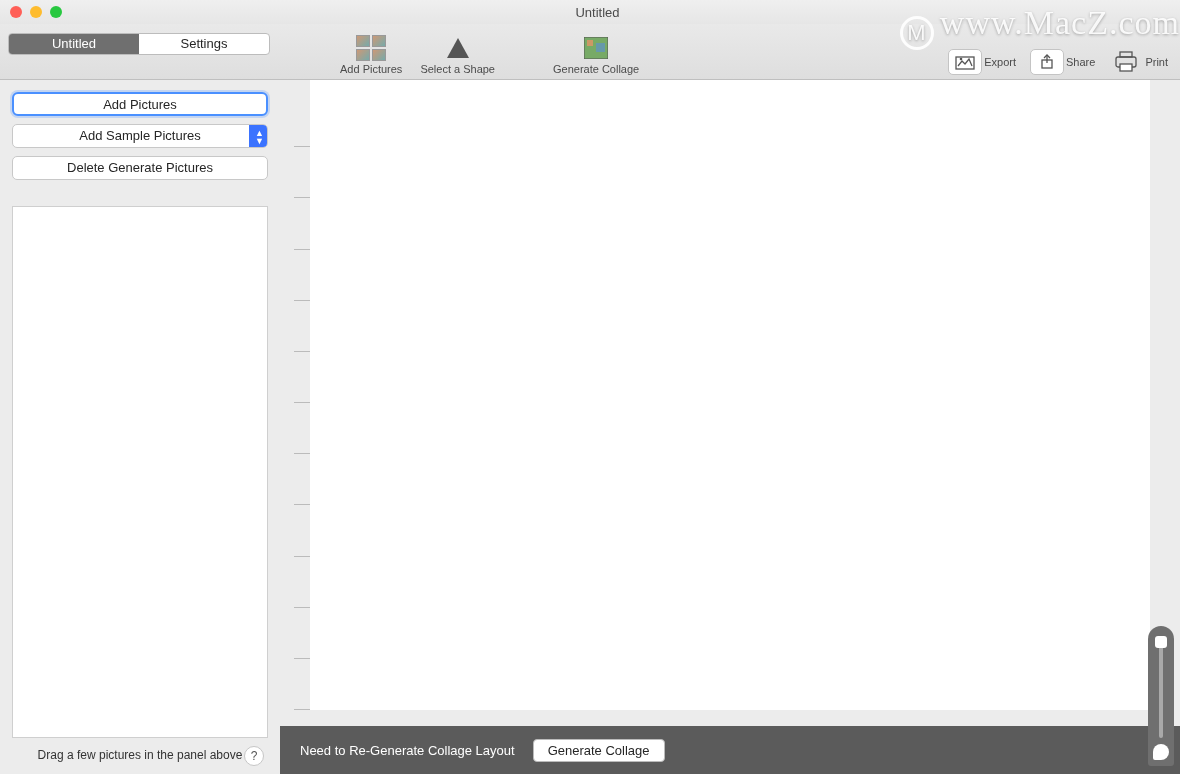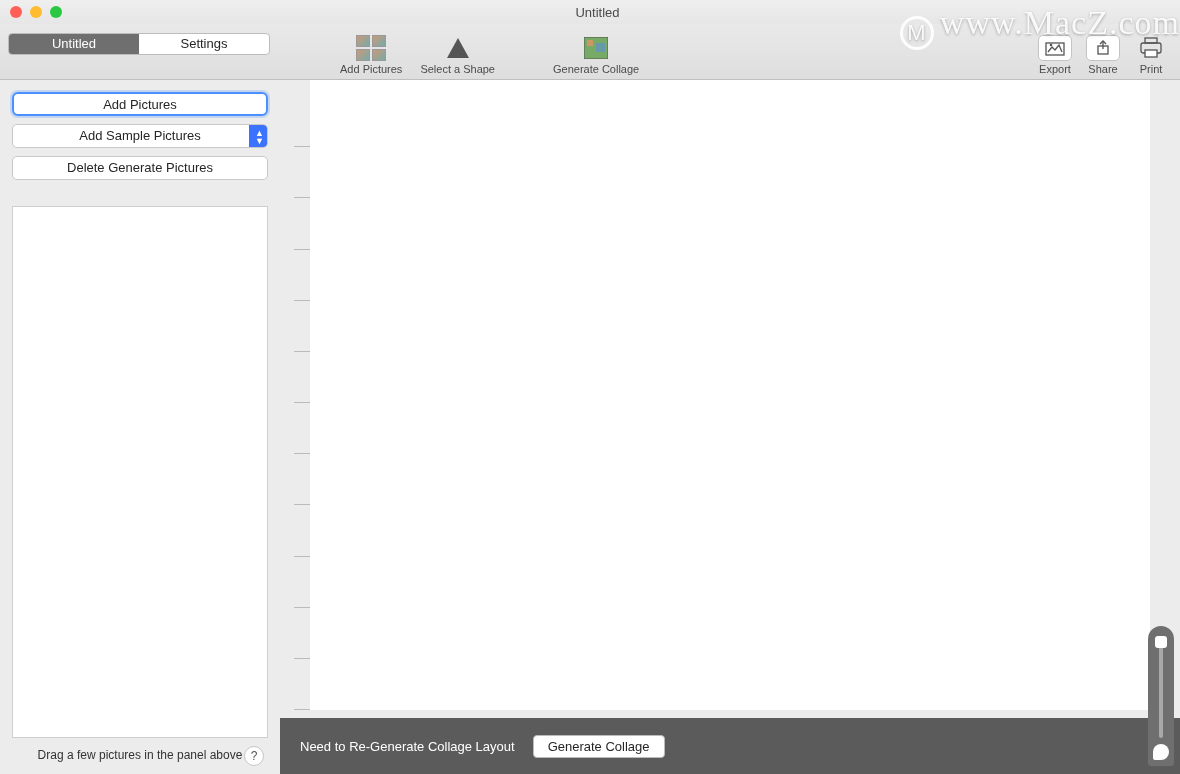--- a/index.html
+++ b/index.html
@@ -51,21 +51,21 @@
 .segmented .active { background:#6f6f6f; color:#fff; }
 
 .tbgroup { display:flex; gap:18px; margin-left:70px; align-items:flex-end; }
 .tbitem { display:flex; flex-direction:column; align-items:center; gap:2px; }
 .tbitem .lbl { font-size:11px; color:#4b4b4b; }
 .tbicon { width:30px; height:26px; display:flex; align-items:center; justify-content:center; }
 .pictiles { display:grid; grid-template-columns:14px 14px; grid-template-rows:12px 12px; gap:2px; }
 .pictiles span { background:linear-gradient(135deg,#c97,#7aa); border:1px solid #999; }
 .triangle { width:0;height:0; border-left:11px solid transparent; border-right:11px solid transparent; border-bottom:20px solid #555; }
 .tbright { margin-left:auto; display:flex; gap:14px; align-items:flex-end; }
-.rbtn { display:flex; flex-direction:column; align-items:center; gap:2px;margin-top:48px; }
+.rbtn { display:flex; flex-direction:row; align-items:center; gap:2px;margin-top:48px; }
 .rbtn .btnface {
   width:34px; height:26px; background:#fff; border:1px solid #c4c4c4;
   border-radius:5px; display:flex; align-items:center; justify-content:center;
 }
 .rbtn .lbl { font-size:11px; color:#4b4b4b; }
 
 
 .main { display:flex; height:calc(774px - 80px); }
 
 
@@ -103,21 +103,21 @@
 .ruler-h span { flex:1; border-right:1px solid #bbb; }
 .ruler-v { position:absolute; left:14px; top:16px; bottom:64px; width:16px; display:flex; flex-direction:column; }
 .ruler-v span { flex:1; border-bottom:1px solid #bbb; }
 .canvas {
   position:absolute; left:30px; right:30px; top:0; bottom:64px;
   background:#fff;
 }
 
 
 .bottombar {
-  position:absolute; left:0; right:0; bottom:0; height:56px;
+  position:absolute; left:0; right:0; bottom:0; height:48px;
   background:#5b5b5b; color:#fff; display:flex; align-items:center;
   padding:0 20px; gap:18px;
 }
 .bottombar .msg { font-size:13px; }
 .genbtn {
   background:#fff; color:#262626; border:1px solid #bbb; border-radius:4px;
   padding:3px 14px; font-size:13px; cursor:pointer;
 }
 
 

